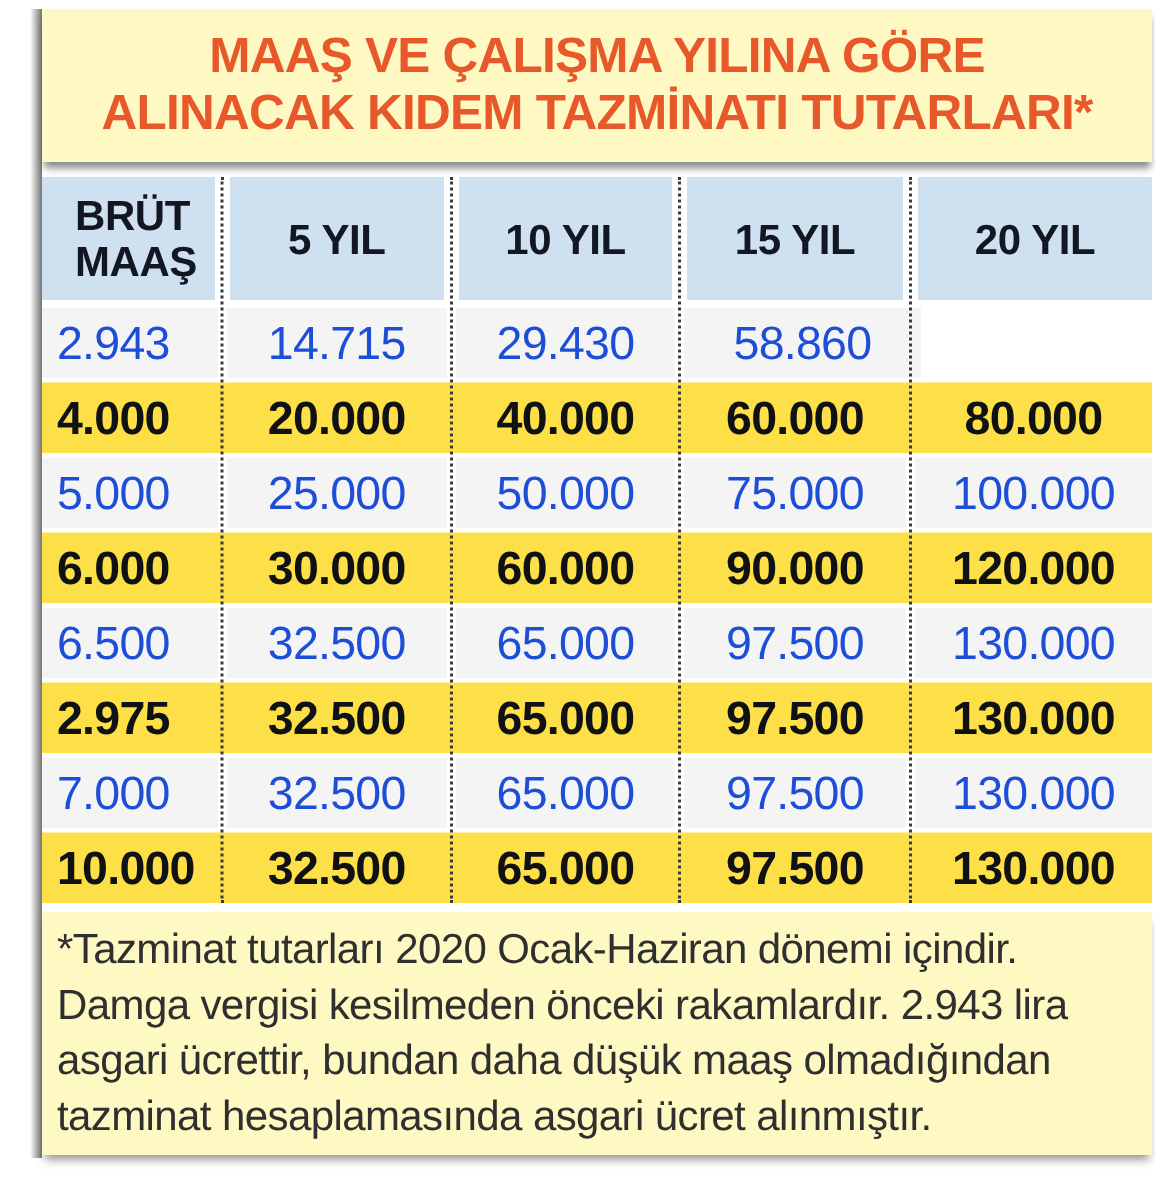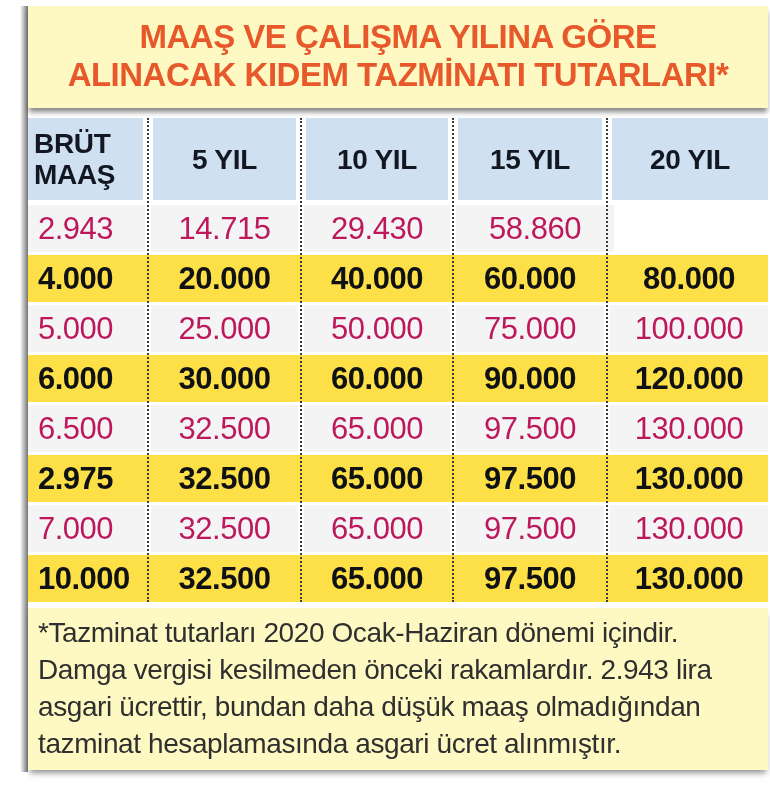--- a/index.html
+++ b/index.html
@@ -38,33 +38,33 @@
   .hrow { display: flex; height: 82px; margin-bottom: 5px; }
   .hcell {
     box-sizing: border-box;
     background: #cfe1f1; background-clip: padding-box;
     border-left: 5px solid transparent; border-right: 5px solid transparent;
     display: flex; align-items: center; justify-content: center;
     font-weight: bold; font-size: 28px; line-height: 31px;
     color: #121722; letter-spacing: -0.3px; text-align: center;
     font-stretch: condensed;
   }
-  .hcell.c0 { border-left: none; justify-content: flex-start; text-align: left; padding-left: 6px; }
+  .hcell.c0 { border-left: none; justify-content: flex-start; text-align: left; padding-left: 22px; }
   .hcell.c4 { border-right: none; }
 
   .c0 { width: 120px; } .c1 { width: 153px; } .c2 { width: 152px; }
   .c3 { width: 154px; } .c4 { width: 161px; }
 
   .trow { display: flex; height: 47px; margin-bottom: 3px; }
   .cell {
     box-sizing: border-box;
     background: #f4f4f4; background-clip: padding-box;
     border-left: 3px solid transparent; border-right: 3px solid transparent;
     display: flex; align-items: center; justify-content: center;
-    font-size: 31px; color: #be185d; letter-spacing: -0.5px;
+    font-size: 31px; color: #1d4ed8; letter-spacing: -0.5px;
     font-stretch: condensed;
   }
   .cell.c0 { border-left: none; justify-content: flex-start; padding-left: 10px; }
   .cell.c4 { border-right: none; }
   .trow.alt .cell { background: #fde047; font-weight: bold; color: #0f1115; }
 
   .vline {
     position: absolute; top: 0; height: 484px; width: 0;
     border-left: 2px dotted #3a3a3a; z-index: 2;
   }

